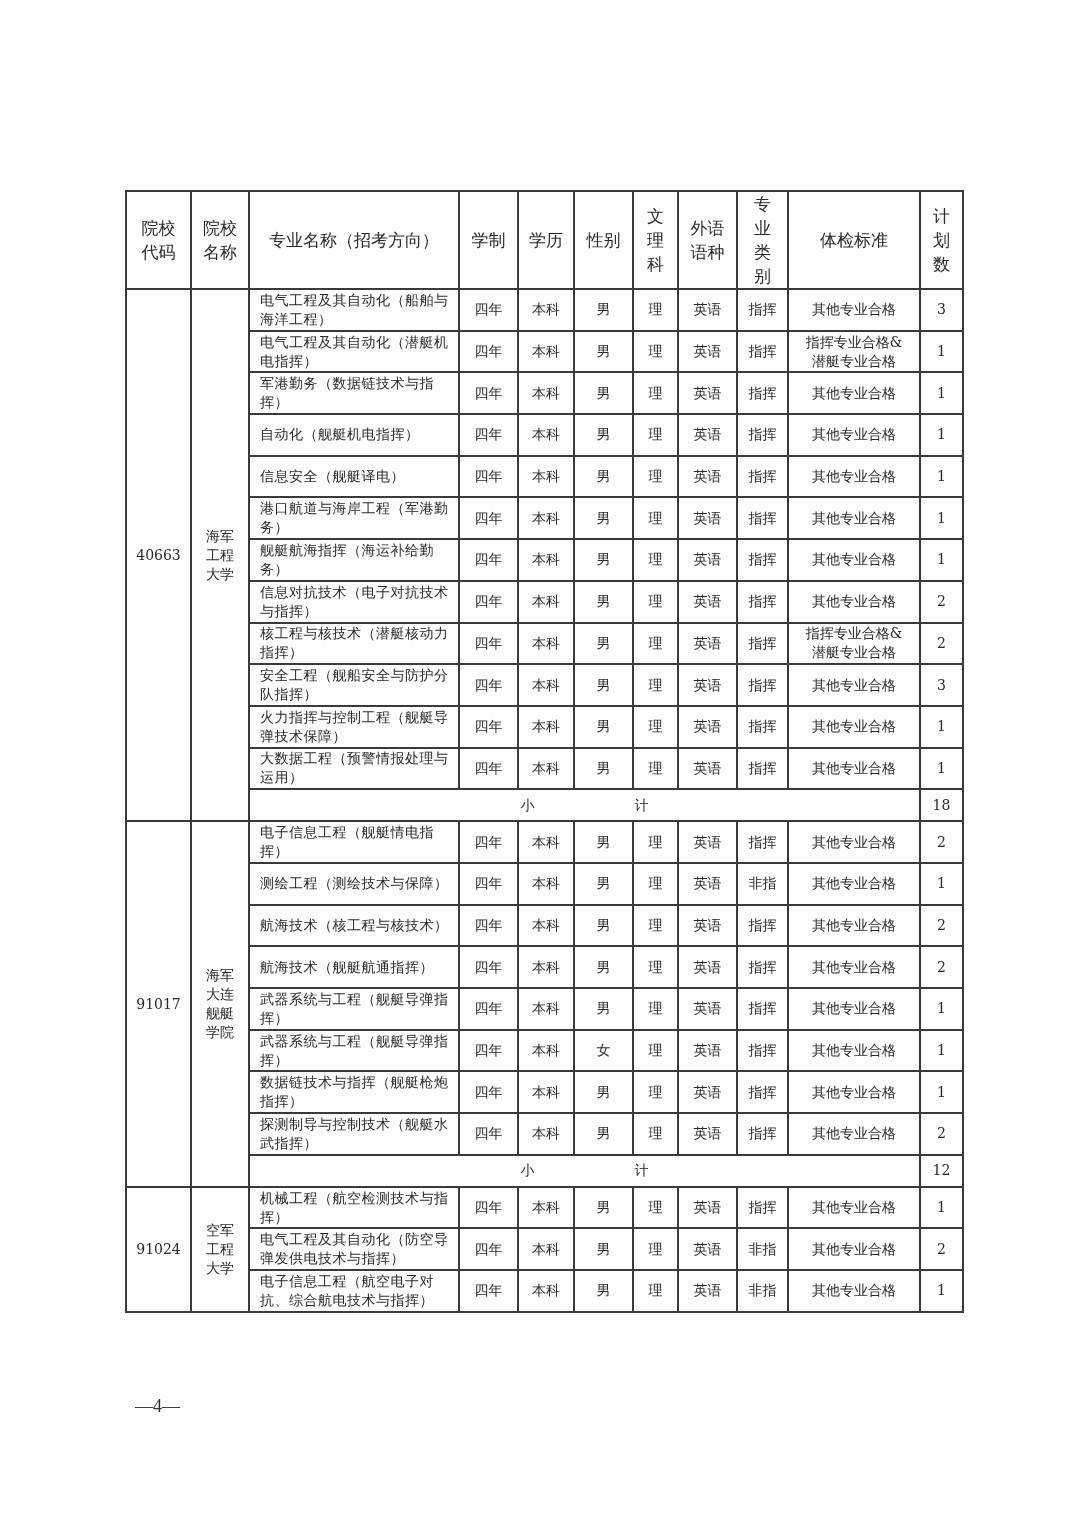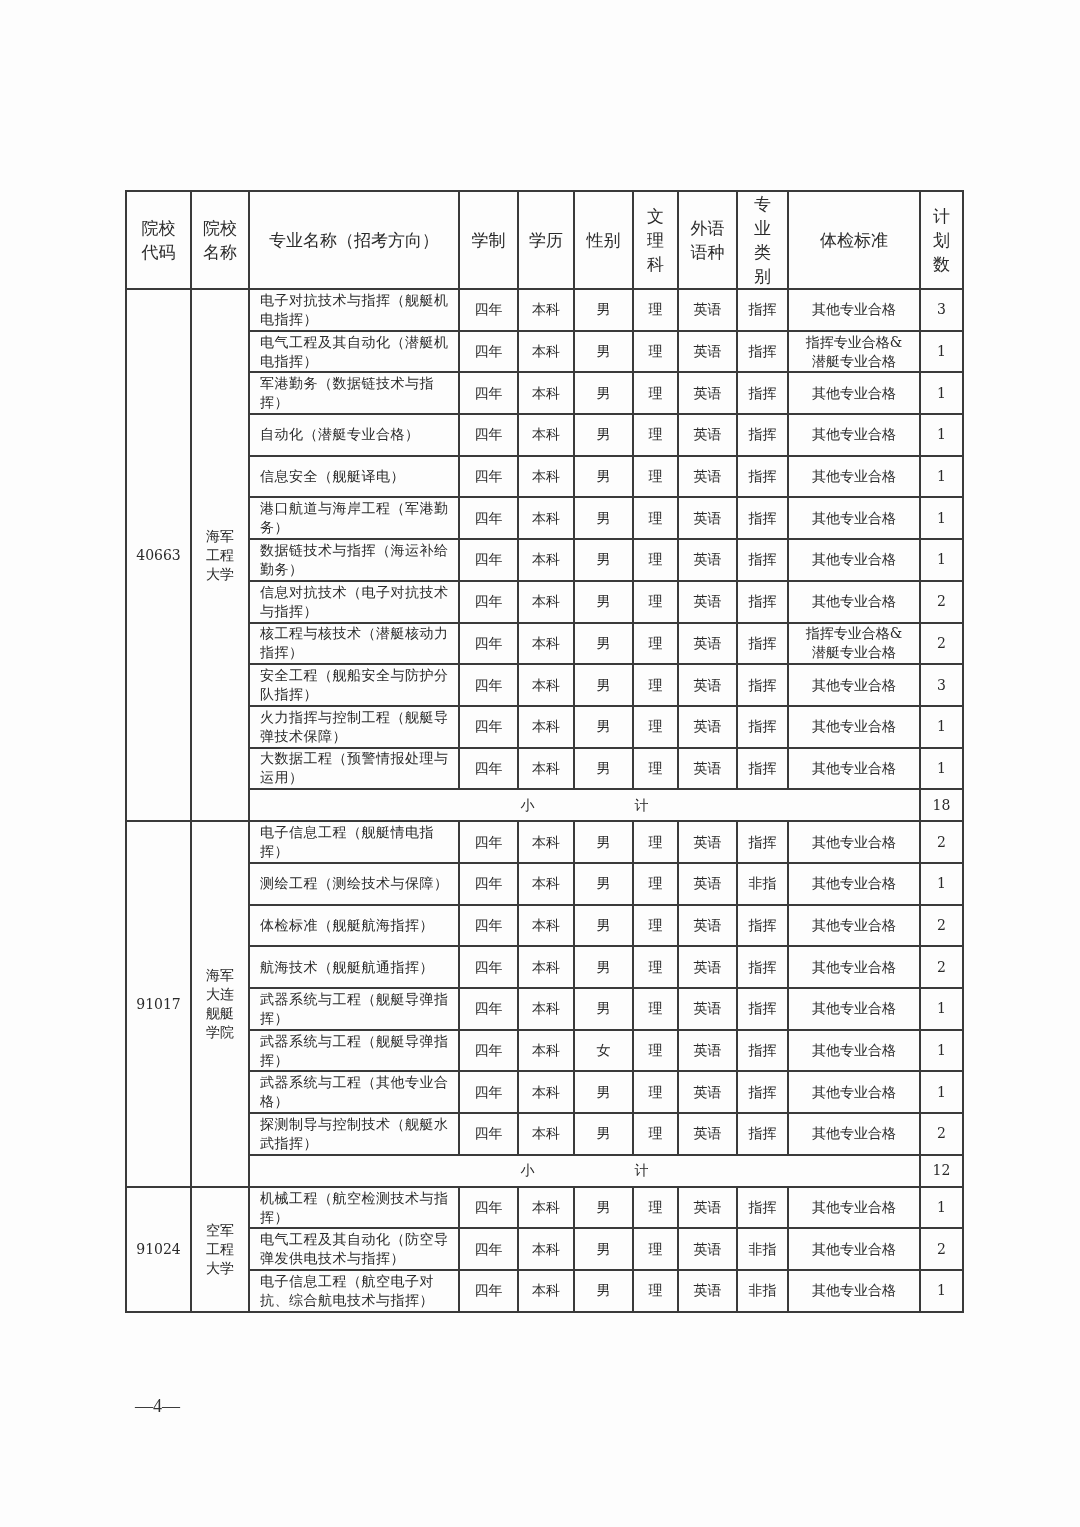--- a/index.html
+++ b/index.html
@@ -47,21 +47,21 @@
         <th>性别</th>
         <th><span class="vtext">文理科</span></th>
         <th><span>外语</span><br><span>语种</span></th>
         <th><span class="vtext">专业类别</span></th>
         <th>体检标准</th>
         <th><span class="vtext">计划数</span></th>
       </tr>
     <tr class="row">
           <td class="code" rowspan="13">40663</td>
           <td class="school" rowspan="13"><span>海军</span><br><span>工程</span><br><span>大学</span></td>
-          <td class="name">电子对抗技术与指挥（舰艇机电指挥）</td>
+          <td class="name">电气工程及其自动化（船舶与海洋工程）</td>
           <td>四年</td>
           <td>本科</td>
           <td>男</td>
           <td>理</td>
           <td>英语</td>
           <td>指挥</td>
           <td style="padding: 0px 14px;">其他专业合格</td>
           <td>3</td>
         </tr>
         <tr class="row">
@@ -80,21 +80,21 @@
           <td>四年</td>
           <td>本科</td>
           <td>男</td>
           <td>理</td>
           <td>英语</td>
           <td>指挥</td>
           <td style="padding: 0px 14px;">其他专业合格</td>
           <td>1</td>
         </tr>
         <tr class="row">
-          <td class="name">自动化（潜艇专业合格）</td>
+          <td class="name">自动化（舰艇机电指挥）</td>
           <td>四年</td>
           <td>本科</td>
           <td>男</td>
           <td>理</td>
           <td>英语</td>
           <td>指挥</td>
           <td style="padding: 0px 14px;">其他专业合格</td>
           <td>1</td>
         </tr>
         <tr class="row">
@@ -113,21 +113,21 @@
           <td>四年</td>
           <td>本科</td>
           <td>男</td>
           <td>理</td>
           <td>英语</td>
           <td>指挥</td>
           <td style="padding: 0px 14px;">其他专业合格</td>
           <td>1</td>
         </tr>
         <tr class="row">
-          <td class="name">数据链技术与指挥（海运补给勤务）</td>
+          <td class="name">舰艇航海指挥（海运补给勤务）</td>
           <td>四年</td>
           <td>本科</td>
           <td>男</td>
           <td>理</td>
           <td>英语</td>
           <td>指挥</td>
           <td style="padding: 0px 14px;">其他专业合格</td>
           <td>1</td>
         </tr>
         <tr class="row">
@@ -207,21 +207,21 @@
           <td>四年</td>
           <td>本科</td>
           <td>男</td>
           <td>理</td>
           <td>英语</td>
           <td>非指</td>
           <td style="padding: 0px 14px;">其他专业合格</td>
           <td>1</td>
         </tr>
         <tr class="row">
-          <td class="name">体检标准（舰艇航海指挥）</td>
+          <td class="name">航海技术（核工程与核技术）</td>
           <td>四年</td>
           <td>本科</td>
           <td>男</td>
           <td>理</td>
           <td>英语</td>
           <td>指挥</td>
           <td style="padding: 0px 14px;">其他专业合格</td>
           <td>2</td>
         </tr>
         <tr class="row">
@@ -251,21 +251,21 @@
           <td>四年</td>
           <td>本科</td>
           <td>女</td>
           <td>理</td>
           <td>英语</td>
           <td>指挥</td>
           <td style="padding: 0px 14px;">其他专业合格</td>
           <td>1</td>
         </tr>
         <tr class="row">
-          <td class="name">武器系统与工程（其他专业合格）</td>
+          <td class="name">数据链技术与指挥（舰艇枪炮指挥）</td>
           <td>四年</td>
           <td>本科</td>
           <td>男</td>
           <td>理</td>
           <td>英语</td>
           <td>指挥</td>
           <td style="padding: 0px 14px;">其他专业合格</td>
           <td>1</td>
         </tr>
         <tr class="row">

